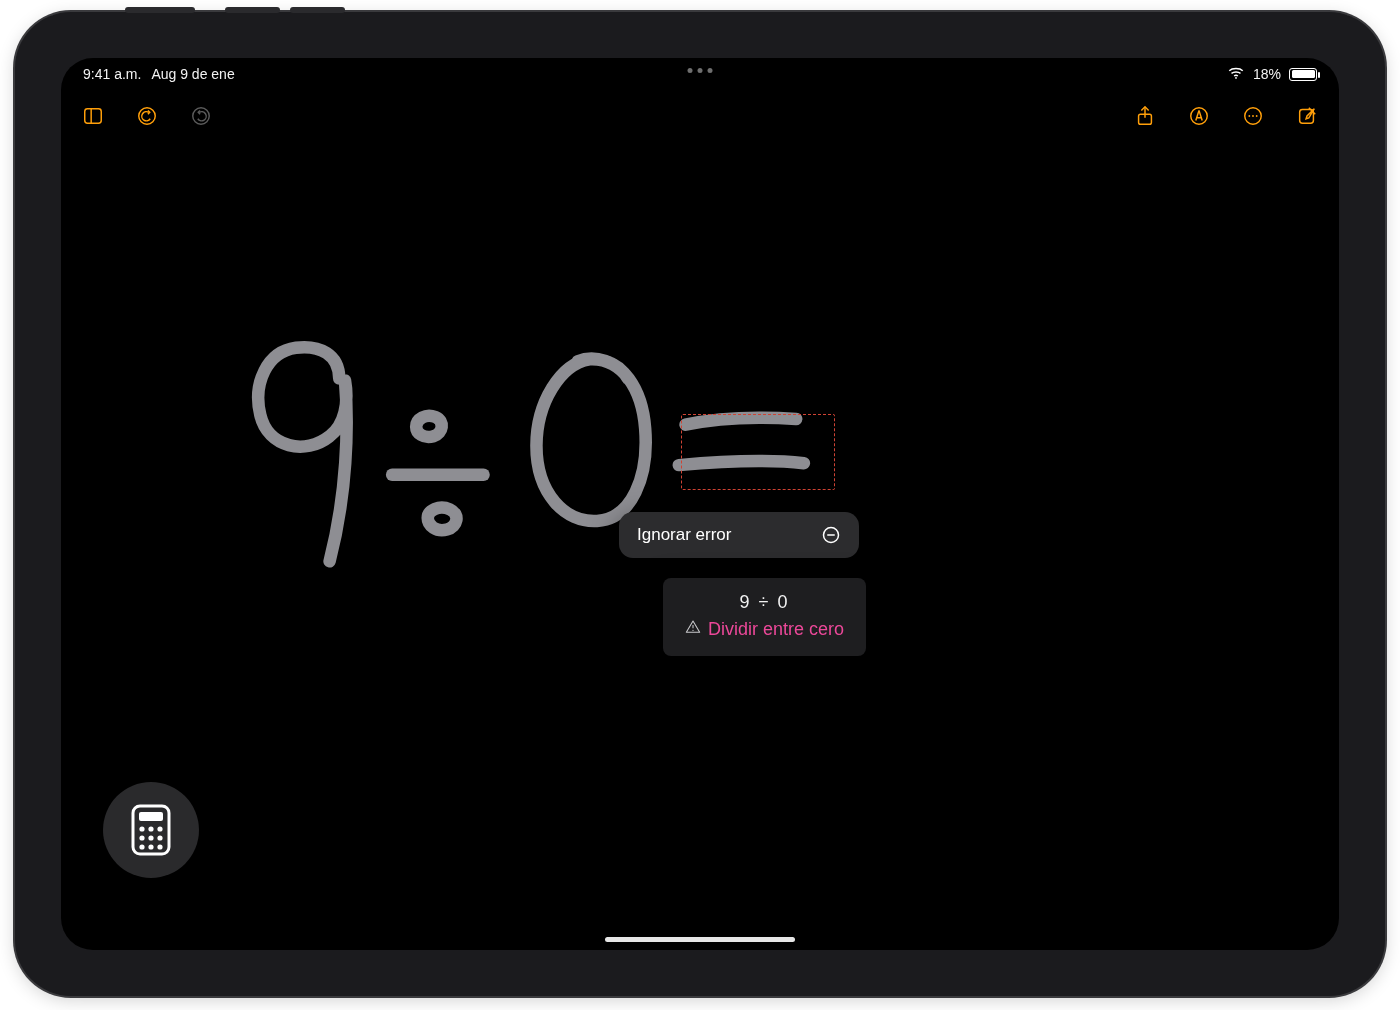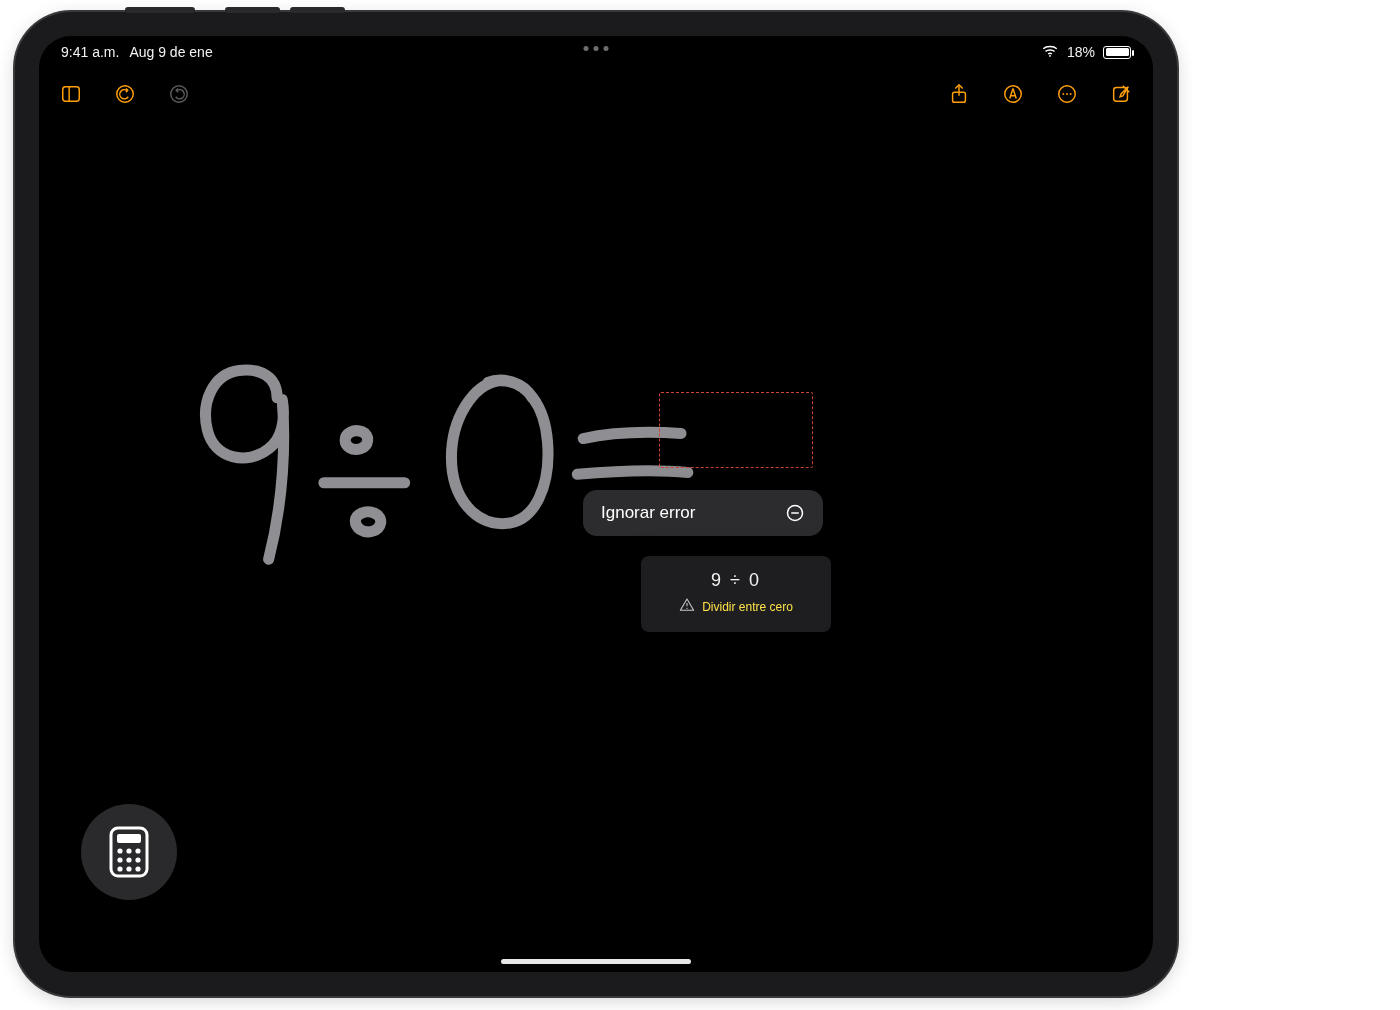--- a/index.html
+++ b/index.html
@@ -1,24 +1,24 @@
 <!DOCTYPE html>
 <html><head>
 <meta charset="utf-8">
 <style>
   * { box-sizing: border-box; margin: 0; padding: 0; }
   html, body { width: 1400px; height: 1010px; background: #fff; font-family: -apple-system, "Helvetica Neue", Arial, sans-serif; }
 
   
   .device {
-    position: absolute; left: 15px; top: 12px; width: 1162px; height: 984px;
+    position: absolute; left: 15px; top: 12px; width: 1370px; height: 984px;
     background: #1b1b1e;
     border-radius: 56px;
     box-shadow: 0 0 0 2px #3a3a3d, 0 4px 18px rgba(0,0,0,.18);
-    padding: 24px;
+    padding: 46px;
   }
   .hw-btn { position:absolute; background:#2a2a2d; border-radius:3px; }
   .hw-btn.power { top:-5px; left:110px; width:70px; height:6px; }
   .hw-btn.vol1  { top:-5px; left:210px; width:55px; height:6px; }
   .hw-btn.vol2  { top:-5px; left:275px; width:55px; height:6px; }
 
   .screen {
     width: 100%; height: 100%;
     background: #000;
     border-radius: 32px;
@@ -64,32 +64,32 @@
   .error-box {
     position:absolute; border:1.5px dashed #d04334; border-radius:2px;
   }
 
   
   .pop1 {
     position:absolute; background:#2c2c2e; border-radius:14px;
     padding:13px 18px; display:flex; align-items:center; justify-content:space-between;
     min-width:240px;
     box-shadow:0 10px 30px rgba(0,0,0,.6);
-    font-size:17px; color:#fff;
+    font-size:17px; color:#fff;margin-left:14px;
   }
   .pop1 .minus { width:20px; height:20px; }
   .pop1 .minus svg { width:20px; height:20px; }
 
   .pop2 {
     position:absolute; background:#1e1e20; border-radius:8px;
     padding:14px 22px 16px; text-align:center; min-width:190px;
     box-shadow:0 10px 30px rgba(0,0,0,.6);
   }
   .pop2 .expr { font-size:18px; letter-spacing:2px; color:#f2f2f2; margin-bottom:6px;}
-  .pop2 .warn { font-size:12px; color:#fde047; display:flex; gap:7px; align-items:center; justify-content:center;}
+  .pop2 .warn { font-size:18px; color:#ec4899; display:flex; gap:7px; align-items:center; justify-content:center;}
   .pop2 .warn svg { width:16px; height:16px; }
 
   
   .fab {
     position:absolute; left:42px; bottom:72px;
     width:96px; height:96px; border-radius:50%;
     background:#2a2a2c; display:flex; align-items:center; justify-content:center;
     box-shadow:0 6px 18px rgba(0,0,0,.5);
   }
   .fab svg { width:42px; height:52px; }

